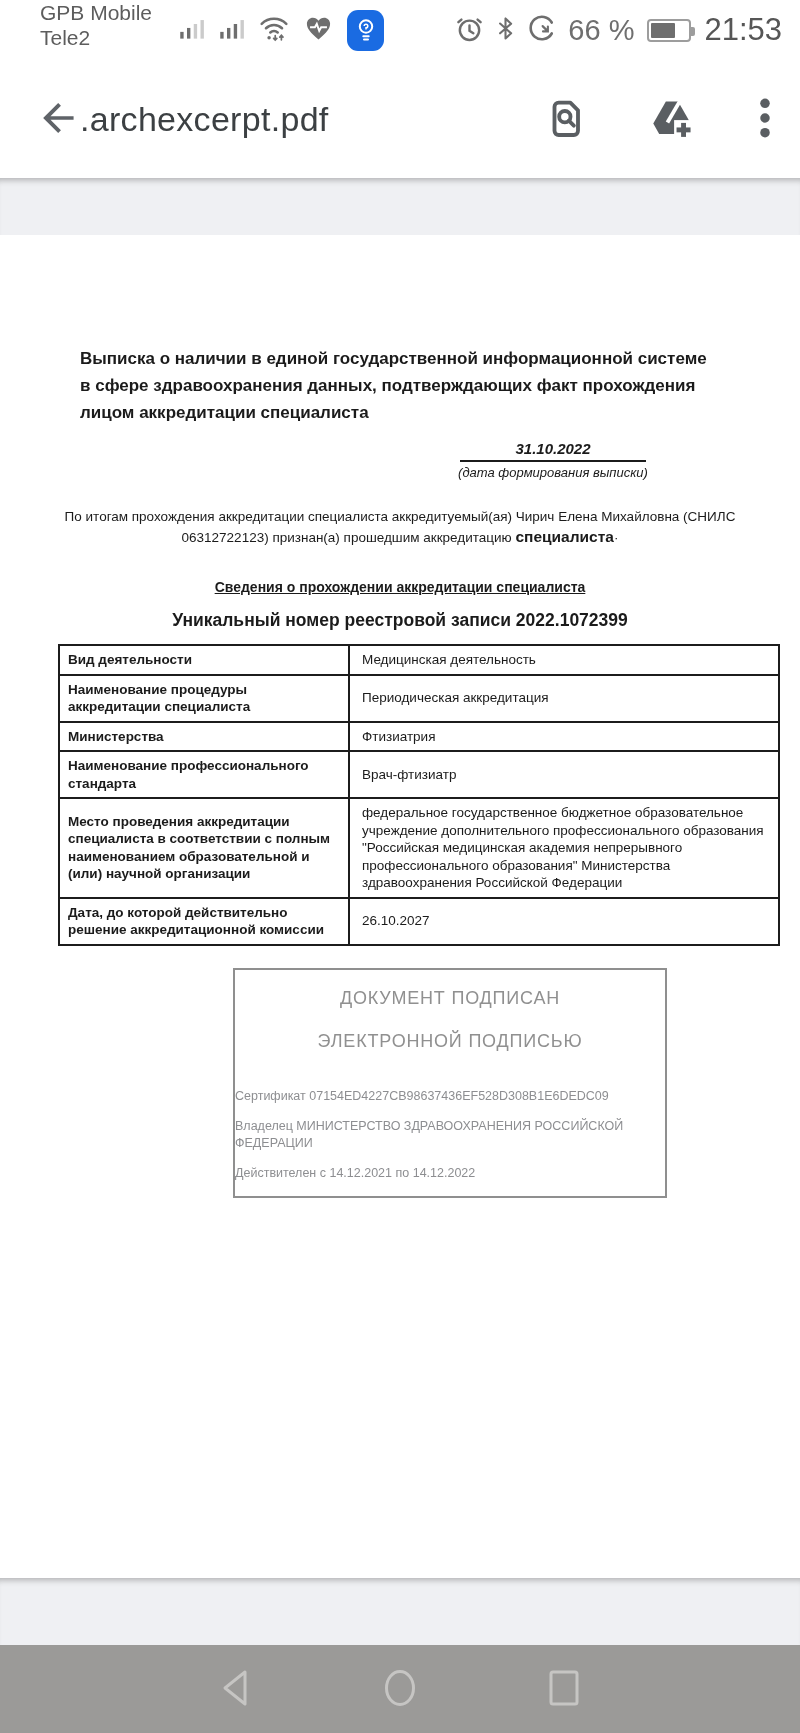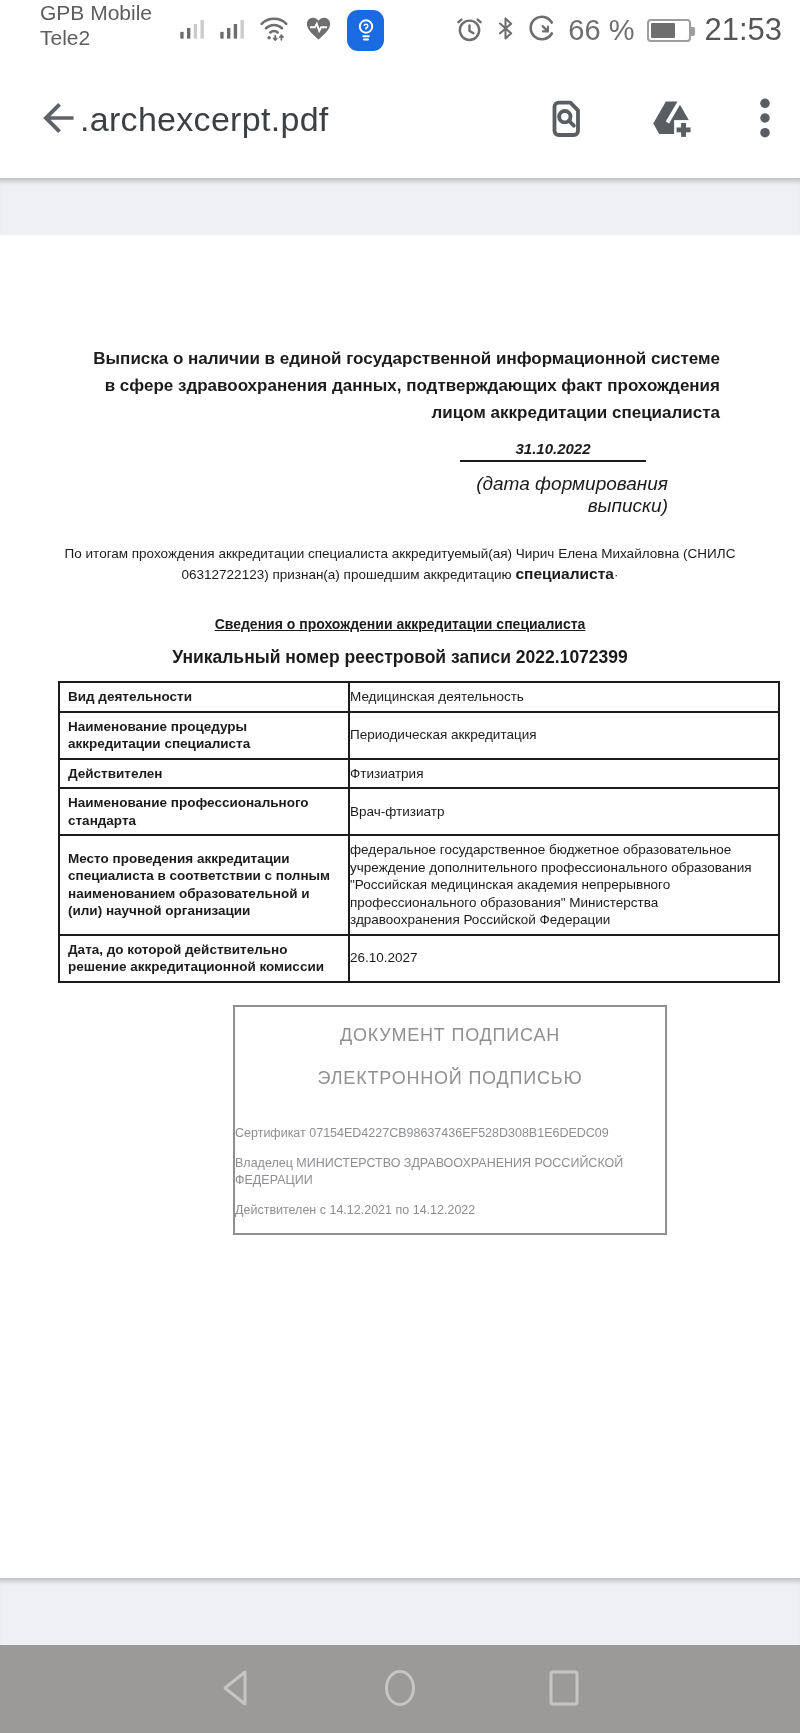--- a/index.html
+++ b/index.html
@@ -45,33 +45,33 @@
     height:57px; background:#eff0f3; flex:0 0 auto;
     box-shadow: inset 0 7px 6px -5px rgba(0,0,0,.28);
   }
   .pdf-gap-bottom {
     height:67px; background:#eff0f3; flex:0 0 auto;
     box-shadow: inset 0 7px 6px -5px rgba(0,0,0,.28);
   }
 
   
   .page { height:1343px; background:#ffffff; flex:0 0 auto; padding-top:110px; color:#1b1b1b; }
-  .doc-title { width:640px; margin:0 auto; text-align:right; font-weight:bold; font-size:17px; line-height:27px; }
+  .doc-title { width:640px; margin:0 auto; text-align:left; font-weight:bold; font-size:17px; line-height:27px; }
   .date-block { width:230px; margin:14px 132px 0 auto; text-align:center;font-style:italic; }
   .date-value { display:block; font-weight:bold; font-size:15px; padding:0 22px 3px; border-bottom:2px solid #1b1b1b; width:186px; margin:0 auto; }
-  .date-caption { display:block; font-size:19px; margin-top:11px;text-align:right; }
+  .date-caption { display:block; font-size:13px; margin-top:3px; }
   .intro { width:706px; margin:27px auto 0; text-align:center; font-size:13.5px; line-height:20px; }
   .intro b { font-size:15.5px; }
   .section-heading { margin-top:31px; text-align:center; font-weight:bold; font-size:14px; text-decoration:underline; }
   .registry { margin-top:15px; text-align:center; font-weight:bold; font-size:17.5px; }
 
   table.doc-table { margin:13px 0 0 58px; width:722px; border-collapse:collapse; table-layout:fixed; }
   table.doc-table td { border:2px solid #1c1c1c; vertical-align:middle; font-size:13.5px; line-height:17.5px; }
   table.doc-table td.lbl { width:290px; font-weight:bold; padding:5px 14px 5px 8px;border-radius:10px; }
-  table.doc-table td.val { padding:5px 10px 5px 0; }
+  table.doc-table td.val { padding:5px 10px 5px 12px; }
 
   .sig-box {
     width:434px; margin:22px 0 0 233px; border:2px solid #8f8f8f;
     color:#8f9094; padding:18px 0 14px;
   }
   .sig-h { text-align:center; font-size:18px; letter-spacing:.8px; color:#909090; }
   .sig-h + .sig-h { margin-top:22px; }
   .sig-details { margin-top:36px; }
   .sig-line { font-size:12.5px; line-height:17px; margin-top:13px; color:#8d8e91; }
 
@@ -223,21 +223,21 @@
       <tbody>
         <tr>
           <td class="lbl">Вид деятельности</td>
           <td class="val">Медицинская деятельность</td>
         </tr>
         <tr>
           <td class="lbl">Наименование процедуры аккредитации специалиста</td>
           <td class="val">Периодическая аккредитация</td>
         </tr>
         <tr>
-          <td class="lbl">Действителен</td>
+          <td class="lbl">Министерства</td>
           <td class="val">Фтизиатрия</td>
         </tr>
         <tr>
           <td class="lbl">Наименование профессионального стандарта</td>
           <td class="val">Врач-фтизиатр</td>
         </tr>
         <tr>
           <td class="lbl">Место проведения аккредитации специалиста в соответствии с полным наименованием образовательной и (или) научной организации</td>
           <td class="val">федеральное государственное бюджетное образовательное учреждение дополнительного профессионального образования "Российская медицинская академия непрерывного профессионального образования" Министерства здравоохранения Российской Федерации</td>
         </tr>

